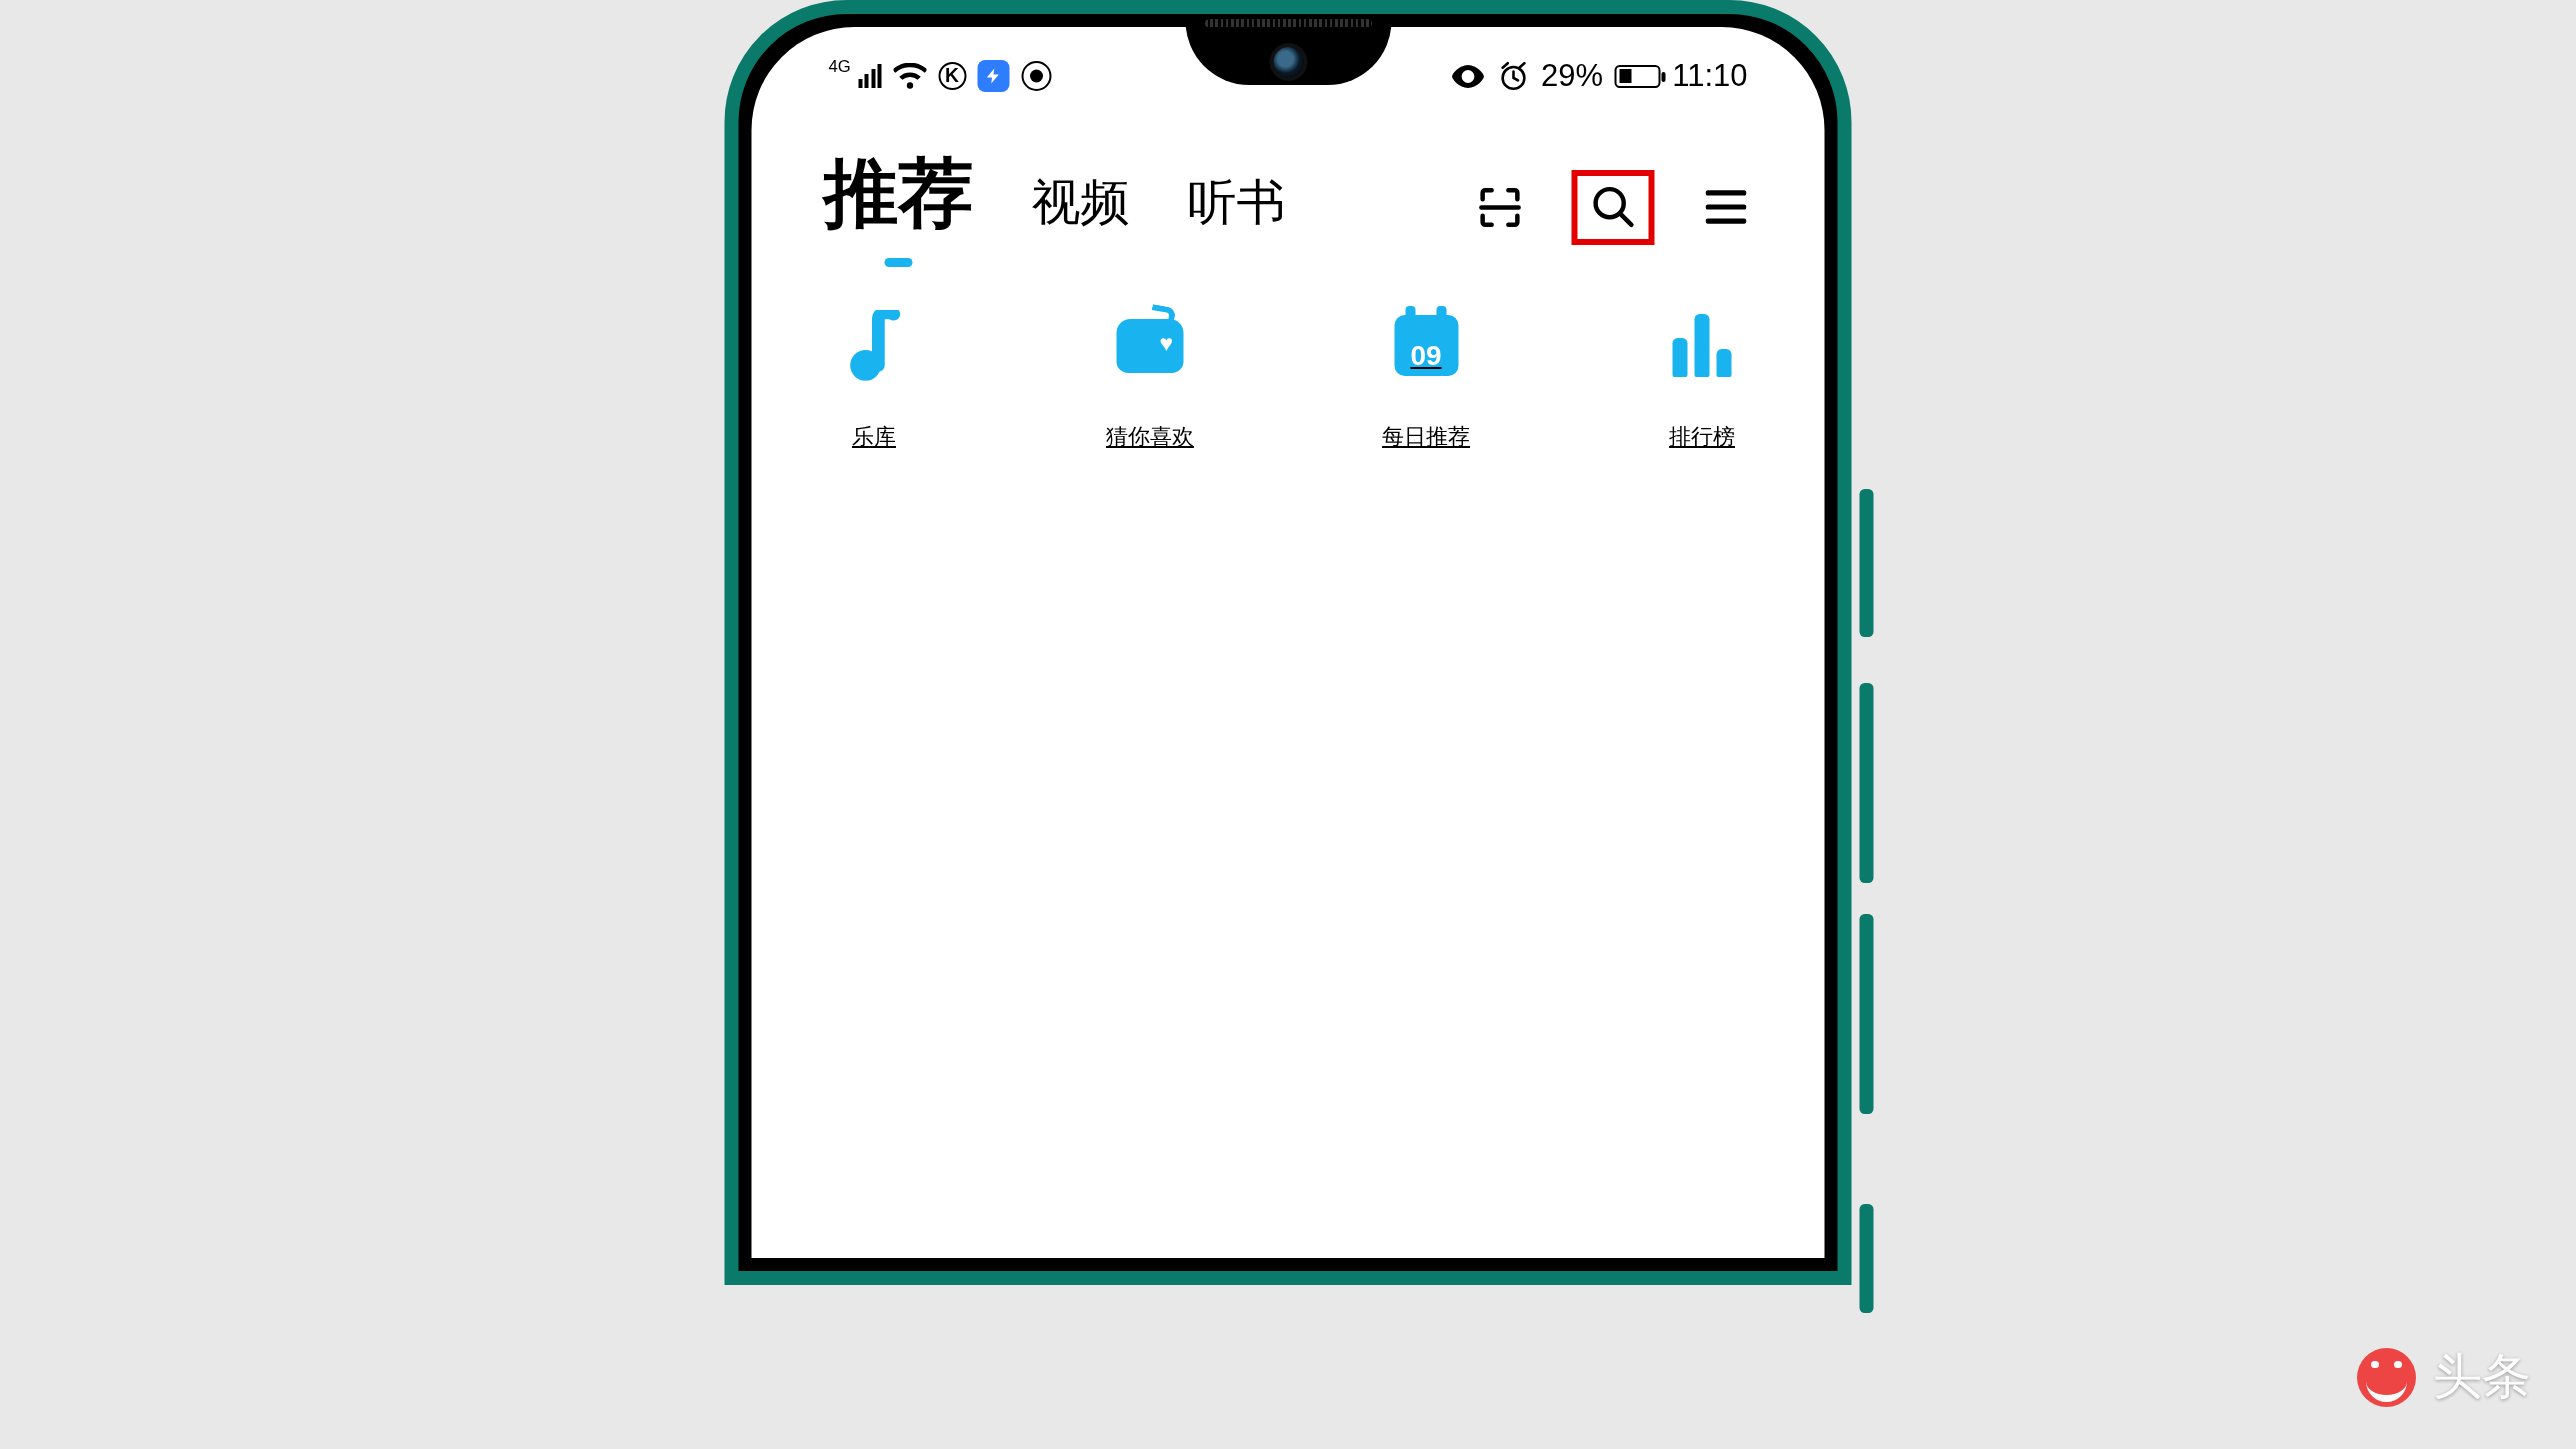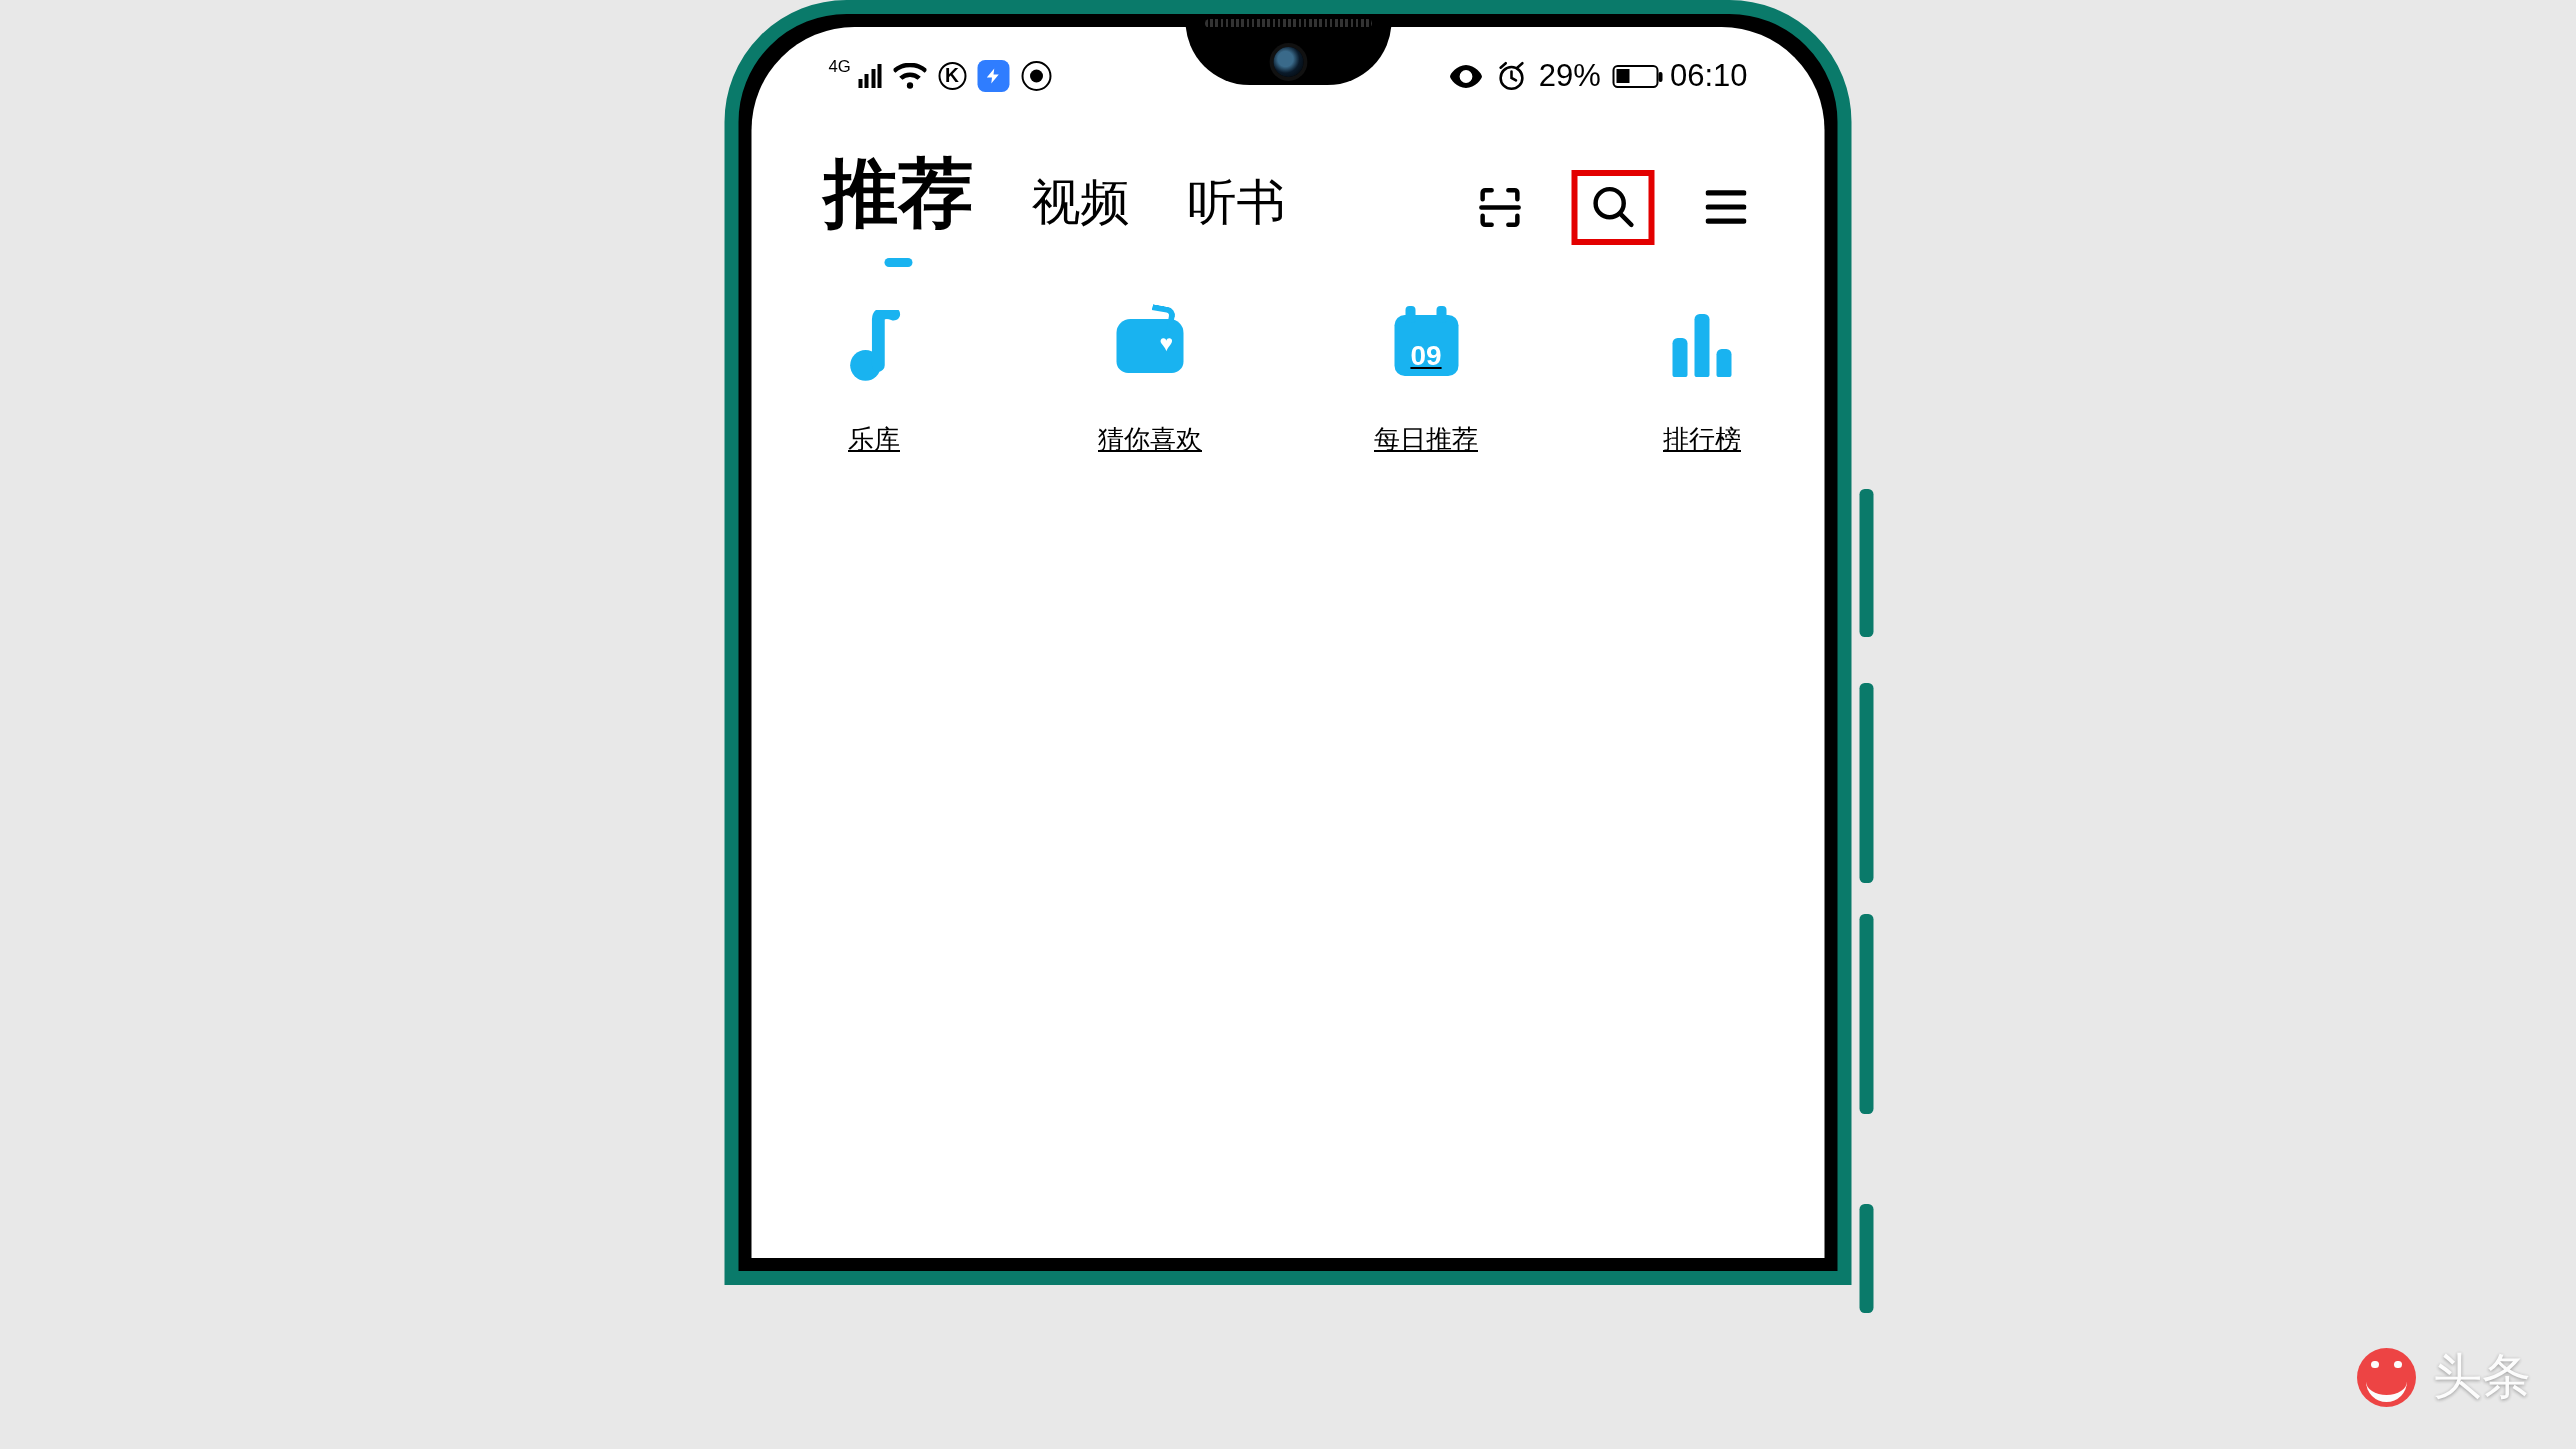--- a/index.html
+++ b/index.html
@@ -227,21 +227,21 @@
     display:flex; flex-direction:column; align-items:center; gap: 41px;
     width: 129px;
     text-decoration: underline;
   }
   .sc-ic {
     width: 71px; height: 71px;
     display:flex; align-items:center; justify-content:center;
     color:#19b3f0;
   }
   .sc-label {
-    font-size: 26px;
+    font-size: 22px;
     color:#000;
   }
   .cal-box {
     width: 64px; height: 61px;
     background:#19b3f0; border-radius: 10.3px;
     position: relative;
     display:flex; align-items:flex-end; justify-content:center;
     color:#fff; font-size:28px; font-weight:700;
     padding-bottom:3.9px;
   }
@@ -346,21 +346,21 @@
             <span class="alarm-ic">
               <svg width="32" height="32" viewBox="0 0 50 50">
                   <circle cx="25" cy="28" r="17" fill="none" stroke="#000" stroke-width="4"></circle>
                   <path d="M25 18v10l7 4M8 12l8-7m18 7 8-7" stroke="#000" stroke-width="4" fill="none" stroke-linecap="round"></path>
                 </svg>
             </span>
             <span>29%</span>
             <span class="batt">
                 <span class="batt-fill"></span>
               </span>
-            <span>06:10</span>
+            <span>11:10</span>
           </div>
         </div>
 
         <div class="header">
           <div class="tabs">
             <div class="tab active">推荐</div>
             <div class="tab">视频</div>
             <div class="tab">听书</div>
           </div>
           <div class="hdr-actions">

